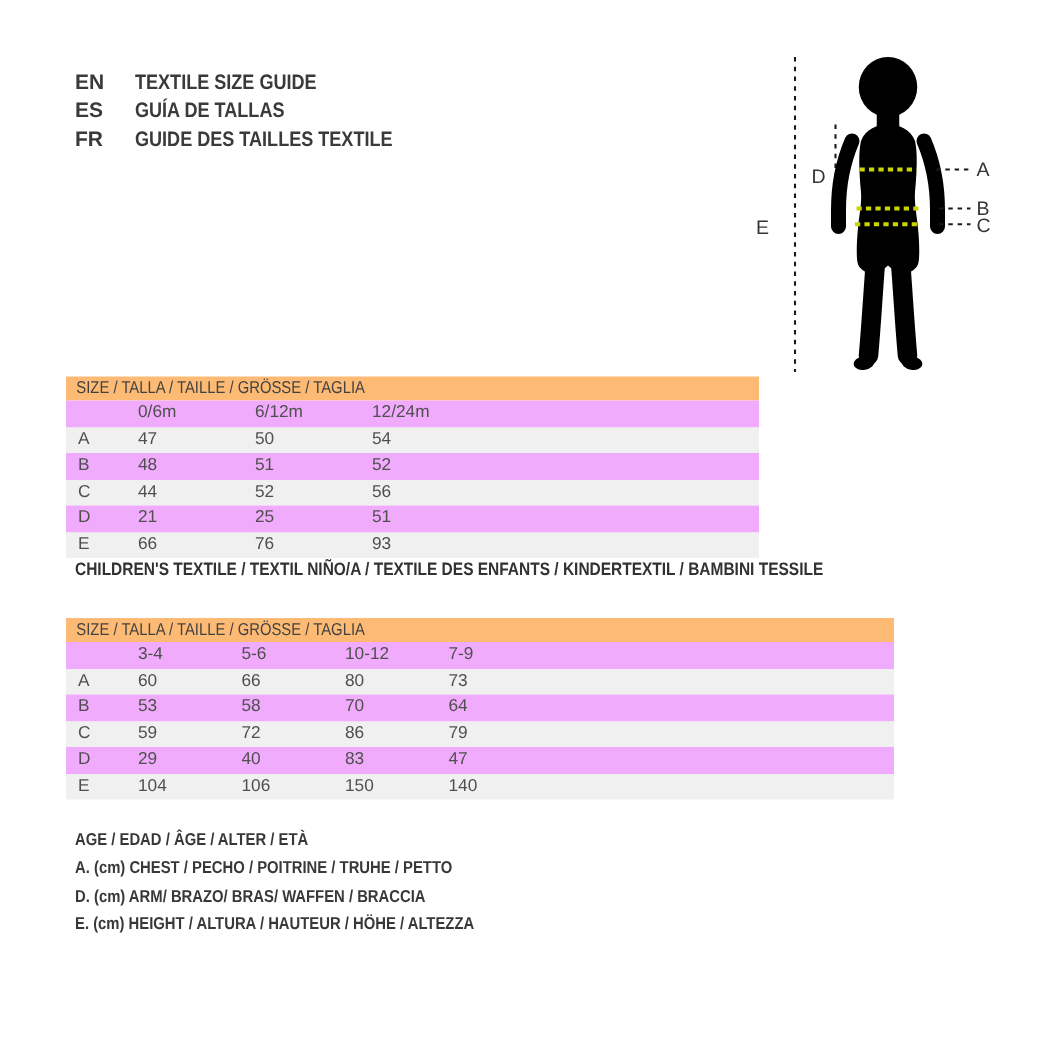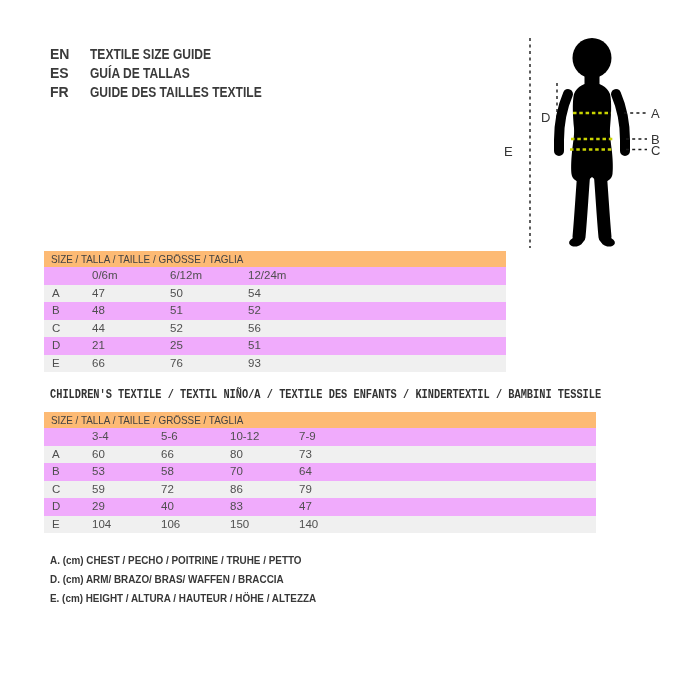--- a/index.html
+++ b/index.html
@@ -127,21 +127,21 @@
       <div class="c val">51</div>
     </div>
     <div class="t-row alt">
       <div class="c lab">E</div>
       <div class="c val">66</div>
       <div class="c val">76</div>
       <div class="c val">93</div>
     </div>
   </div>
 
-  <div class="tbl-title" style="top:388px;font-family:Liberation Mono, monospace;">
+  <div class="tbl-title" style="top:372px;">
     <span class="condense">CHILDREN'S TEXTILE / TEXTIL NIÑO/A / TEXTILE DES ENFANTS / KINDERTEXTIL / BAMBINI TESSILE</span>
   </div>
   <div class="table children" style="top:412px;">
     <div class="t-header">
       <span class="hdr-text condense">SIZE / TALLA / TAILLE / GRÖSSE / TAGLIA</span>
     </div>
     <div class="t-row">
       <div class="c lab"></div>
       <div class="c val">3-4</div>
       <div class="c val">5-6</div>
@@ -179,18 +179,19 @@
     <div class="t-row alt">
       <div class="c lab">E</div>
       <div class="c val">104</div>
       <div class="c val">106</div>
       <div class="c val">150</div>
       <div class="c val">140</div>
     </div>
   </div>
 
   <div class="legend">
+    <div class="legend-row"><span class="condense">AGE / EDAD / ÂGE / ALTER / ETÀ</span></div>
     <div class="legend-row"><span class="condense">A. (cm) CHEST / PECHO / POITRINE / TRUHE / PETTO</span></div>
     <div class="legend-row"><span class="condense">D. (cm) ARM/ BRAZO/ BRAS/ WAFFEN / BRACCIA</span></div>
     <div class="legend-row"><span class="condense">E. (cm) HEIGHT / ALTURA / HAUTEUR / HÖHE / ALTEZZA</span></div>
   </div>
 
 </div>
 
 </body></html>

